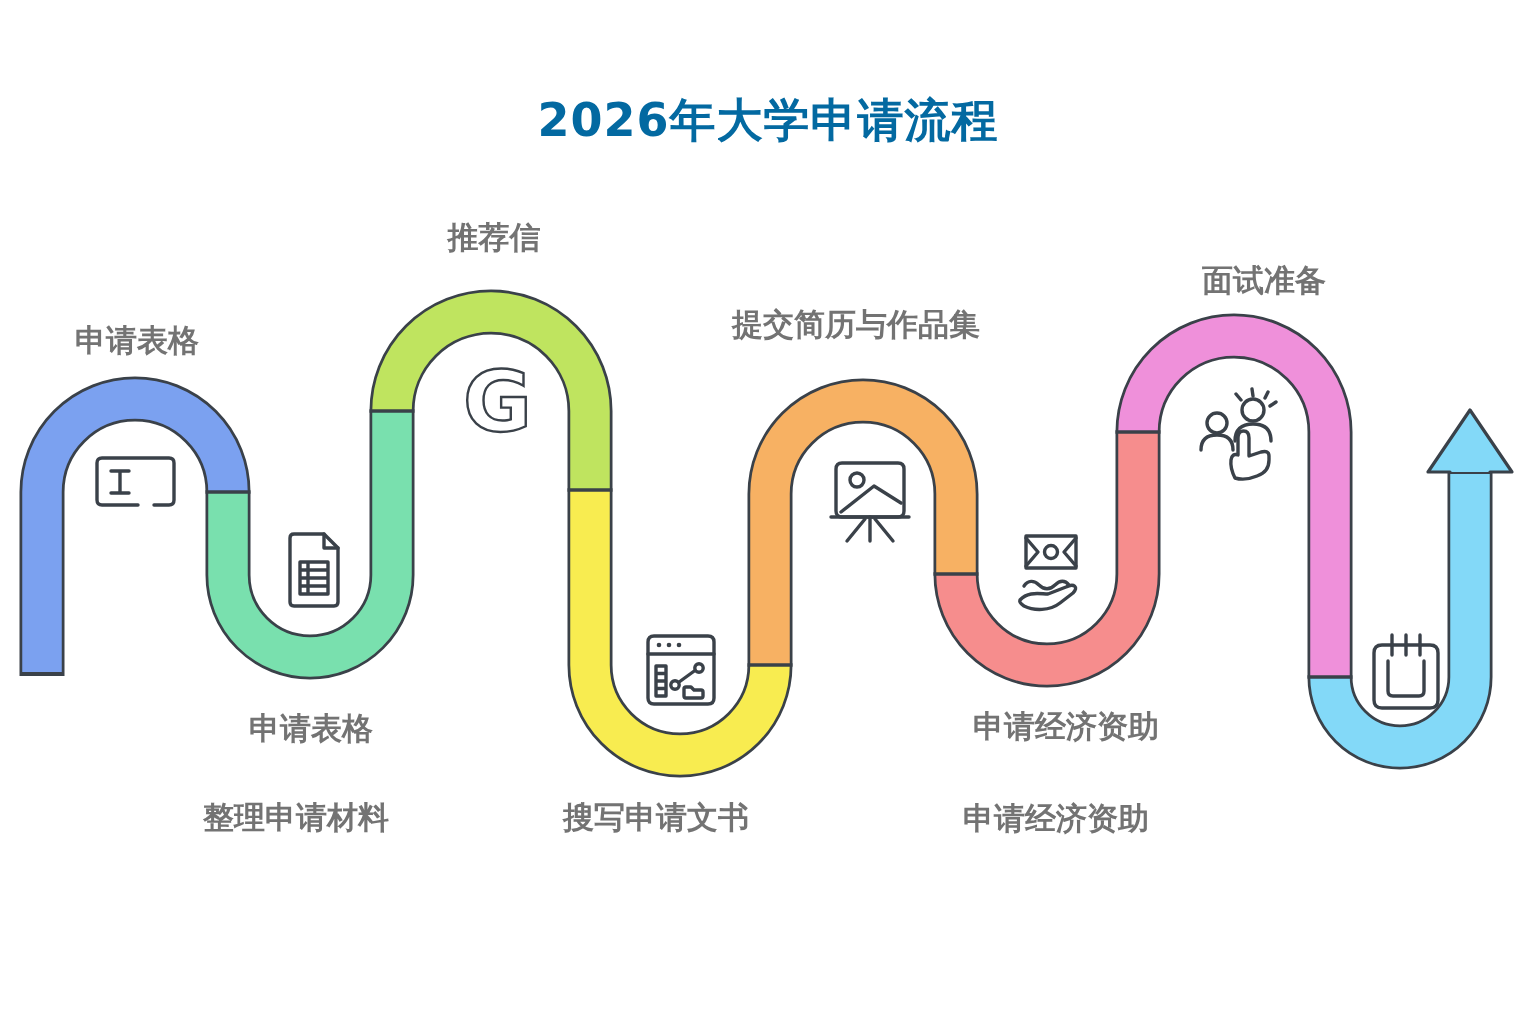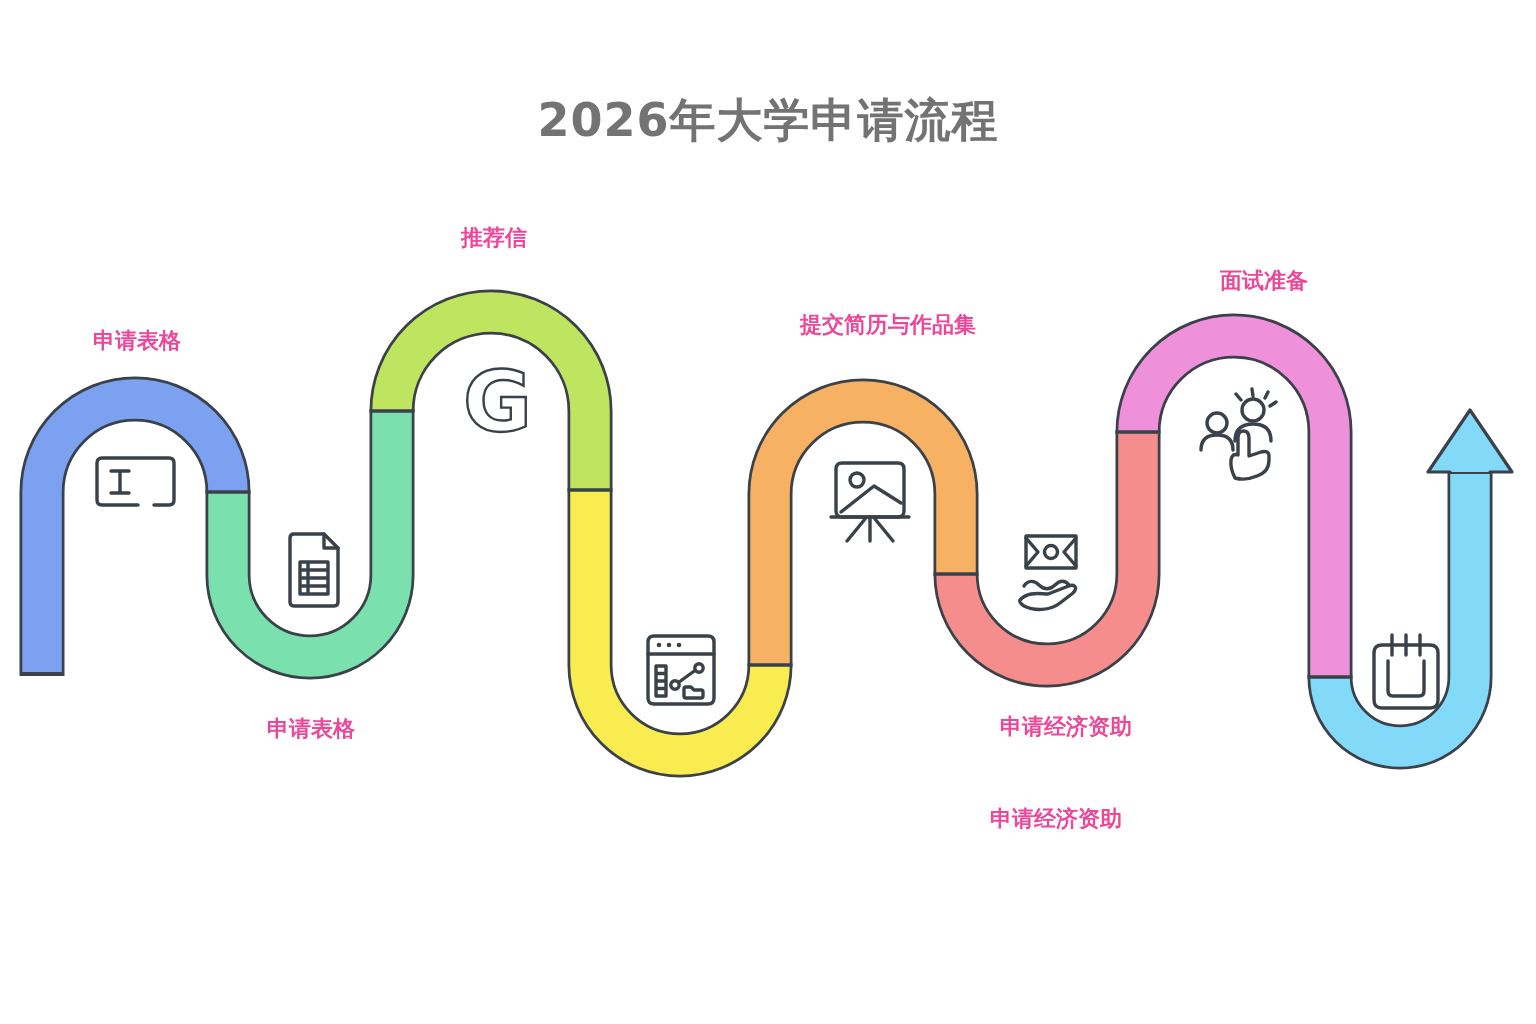--- a/index.html
+++ b/index.html
@@ -1,21 +1,21 @@
 <!DOCTYPE html>
 <html><head>
 <meta charset="utf-8">
 <style>
   html,body{margin:0;padding:0;background:#ffffff;}
   .canvas{position:relative;width:1536px;height:1024px;background:#ffffff;overflow:hidden;
           font-family:"DejaVu Sans",sans-serif;}
   .title{position:absolute;left:50%;top:90px;transform:translateX(-50%);
-         font-size:46px;font-weight:bold;color:#737373;letter-spacing:1px;white-space:nowrap;}
-  .label{position:absolute;transform:translate(-50%,-50%);font-size:22px;font-weight:600;
-         color:#ec4899;white-space:nowrap;}
+         font-size:46px;font-weight:bold;color:#0369a1;letter-spacing:1px;white-space:nowrap;}
+  .label{position:absolute;transform:translate(-50%,-50%);font-size:31px;font-weight:600;
+         color:#737373;white-space:nowrap;}
   .snake{position:absolute;left:0;top:0;}
   .underlay{fill:none;stroke-width:45;stroke-linecap:butt;stroke-linejoin:round;}
   .seg{fill:none;stroke-width:39.5;stroke-linecap:butt;}
   .headstroke{fill:none;stroke-width:3.2;stroke-linecap:round;stroke-linejoin:round;}
   .ticks{fill:none;stroke-width:3.4;stroke-linecap:butt;}
   .icon{position:absolute;overflow:visible;}
   .ln{fill:none;stroke-width:3.4;stroke-linecap:round;stroke-linejoin:round;}
   .fw{fill:#ffffff;stroke-width:3.4;stroke-linecap:round;stroke-linejoin:round;}
   .dot{stroke:none;}
   .gtext{fill:#ffffff;font-family:"DejaVu Sans",sans-serif;font-weight:bold;font-size:84px;
@@ -118,19 +118,21 @@
     <g stroke="#3a4149">
       <path class="ln" d="M26,17 H16 Q8,17 8,25 V72 Q8,80 16,80 H64 Q72,80 72,72 V25 Q72,17 64,17 H54"></path>
       <path class="ln" d="M26,17 H54"></path>
       <path class="ln" d="M26,7 V27 M40,7 V27 M54,7 V27"></path>
       <path class="ln" d="M22,33 V63 Q22,68 27,68 H53 Q58,68 58,63 V33"></path>
     </g>
   </svg>
 
   <div class="label" style="left:137px;top:341px">申请表格</div>
   <div class="label" style="left:494px;top:238px">推荐信</div>
-  <div class="label" style="left:888px;top:325px">提交简历与作品集</div>
+  <div class="label" style="left:856px;top:325px">提交简历与作品集</div>
   <div class="label" style="left:1264px;top:281px">面试准备</div>
   <div class="label" style="left:311px;top:729px">申请表格</div>
+  <div class="label" style="left:296px;top:818px">整理申请材料</div>
+  <div class="label" style="left:656px;top:818px">搜写申请文书</div>
   <div class="label" style="left:1066px;top:727px">申请经济资助</div>
   <div class="label" style="left:1056px;top:819px">申请经济资助</div>
 
 </div>
 
 </body></html>

